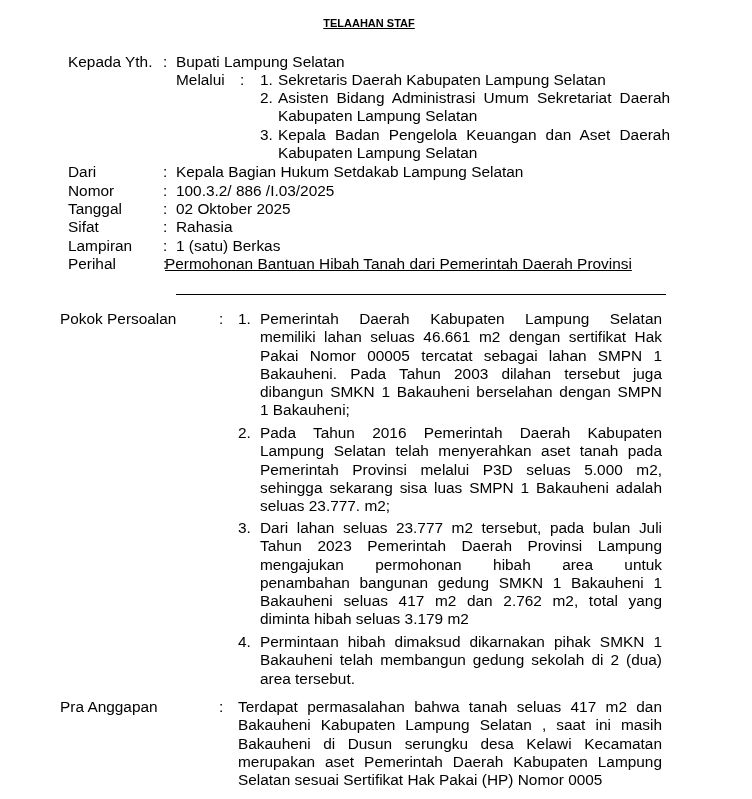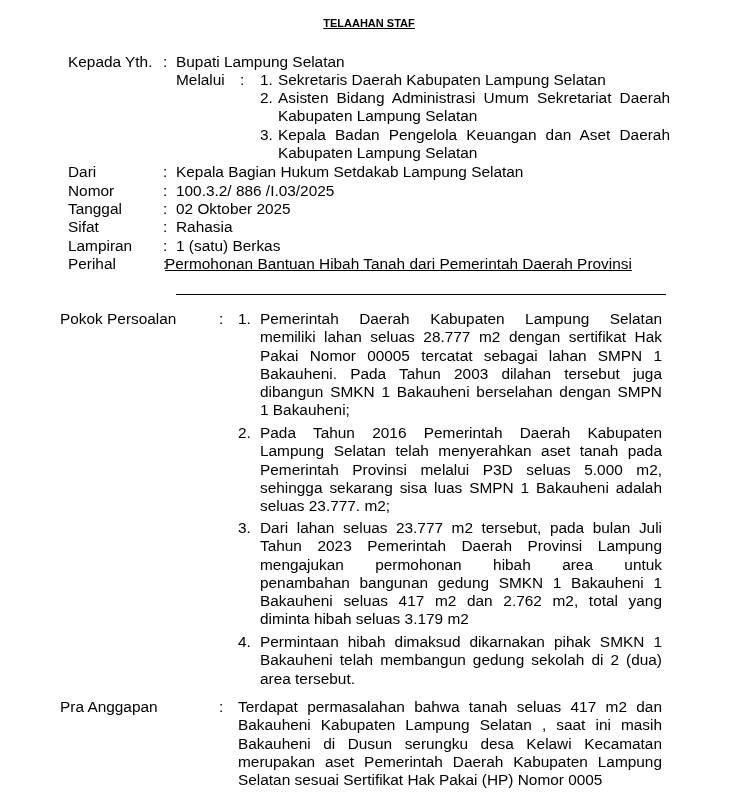--- a/index.html
+++ b/index.html
@@ -177,21 +177,21 @@
 
   <div class="sep-line"></div>
 
   <div>
     <span class="sec-label" style="top:310px">Pokok Persoalan</span>
     <span class="sec-colon" style="top:310px">:</span>
 
     <span class="item-num" style="top:310px">1.</span>
     <div class="item-text" style="top:310px">
       <span class="jline">Pemerintah Daerah Kabupaten Lampung Selatan</span>
-      <span class="jline">memiliki lahan seluas 28.777 m2 dengan sertifikat Hak</span>
+      <span class="jline">memiliki lahan seluas 46.661 m2 dengan sertifikat Hak</span>
       <span class="jline">Pakai Nomor 00005 tercatat sebagai lahan SMPN 1</span>
       <span class="jline">Bakauheni. Pada Tahun 2003 dilahan tersebut juga</span>
       <span class="jline">dibangun SMKN 1 Bakauheni berselahan dengan SMPN</span>
       <span class="line">1 Bakauheni;</span>
     </div>
 
     <span class="item-num" style="top:424px">2.</span>
     <div class="item-text" style="top:424px">
       <span class="jline">Pada Tahun 2016 Pemerintah Daerah Kabupaten</span>
       <span class="jline">Lampung Selatan telah menyerahkan aset tanah pada</span>

